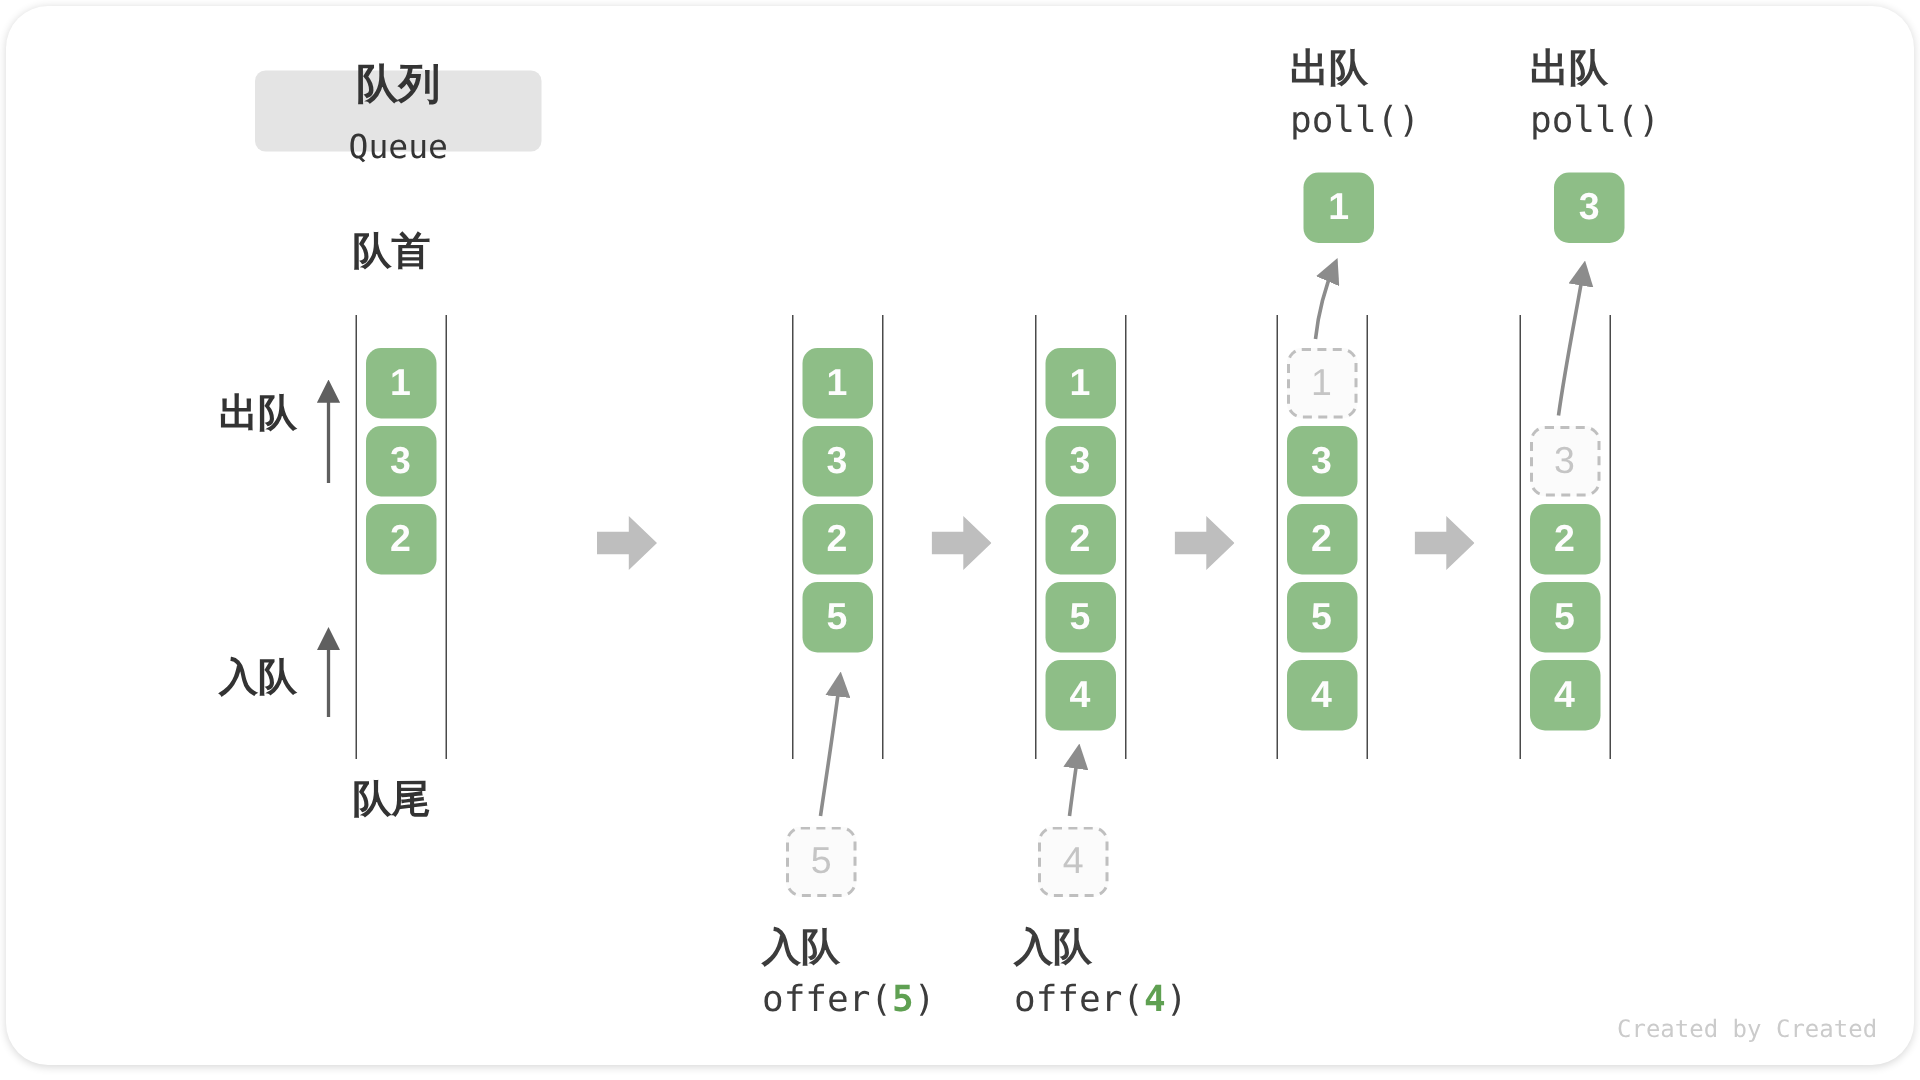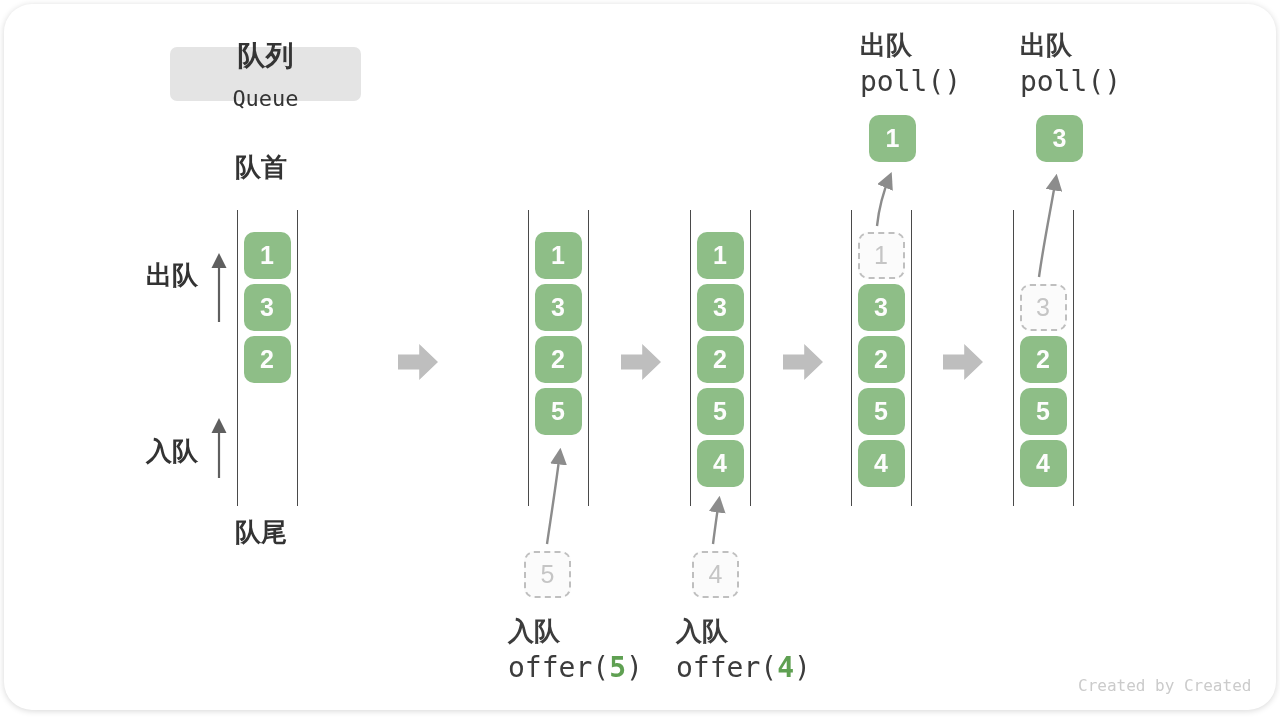--- a/index.html
+++ b/index.html
@@ -38,21 +38,21 @@
   .staging-a{left:524px;top:551px}.staging-b{left:692px;top:551px}
   .extracted-a{left:869px;top:115px}.extracted-b{left:1036px;top:115px}
   
   .barrow{position:absolute;top:344px;width:40px;height:36px;background:#bebebe;
           clip-path:polygon(0 29%,53% 29%,53% 0,100% 50%,53% 100%,53% 71%,0 71%);}
   .ba1{left:398px}.ba2{left:621px}.ba3{left:783px}.ba4{left:943px}
   
   .op{position:absolute;line-height:1;}
   .op-zh{font-size:26px;font-weight:700;color:#3c3c3c;}
   .op-code{margin-top:10px;font-family:"DejaVu Sans Mono",monospace;
-           font-size:28px;color:#3c3c3c;}
+           font-size:24px;color:#3c3c3c;}
   .op-arg{color:#5fa052;font-weight:700;}
   .op-poll-a{left:860px;top:32px;}
   .op-poll-b{left:1020px;top:32px;}
   .op-enq-a{left:508px;top:618px;}
   .op-enq-b{left:676px;top:618px;}
   
   .arrows{position:absolute;left:0;top:0;pointer-events:none;}
   
   .watermark{position:absolute;left:1078px;top:676px;
              font-family:"DejaVu Sans Mono",monospace;font-size:16px;color:#cbcbcb;}

